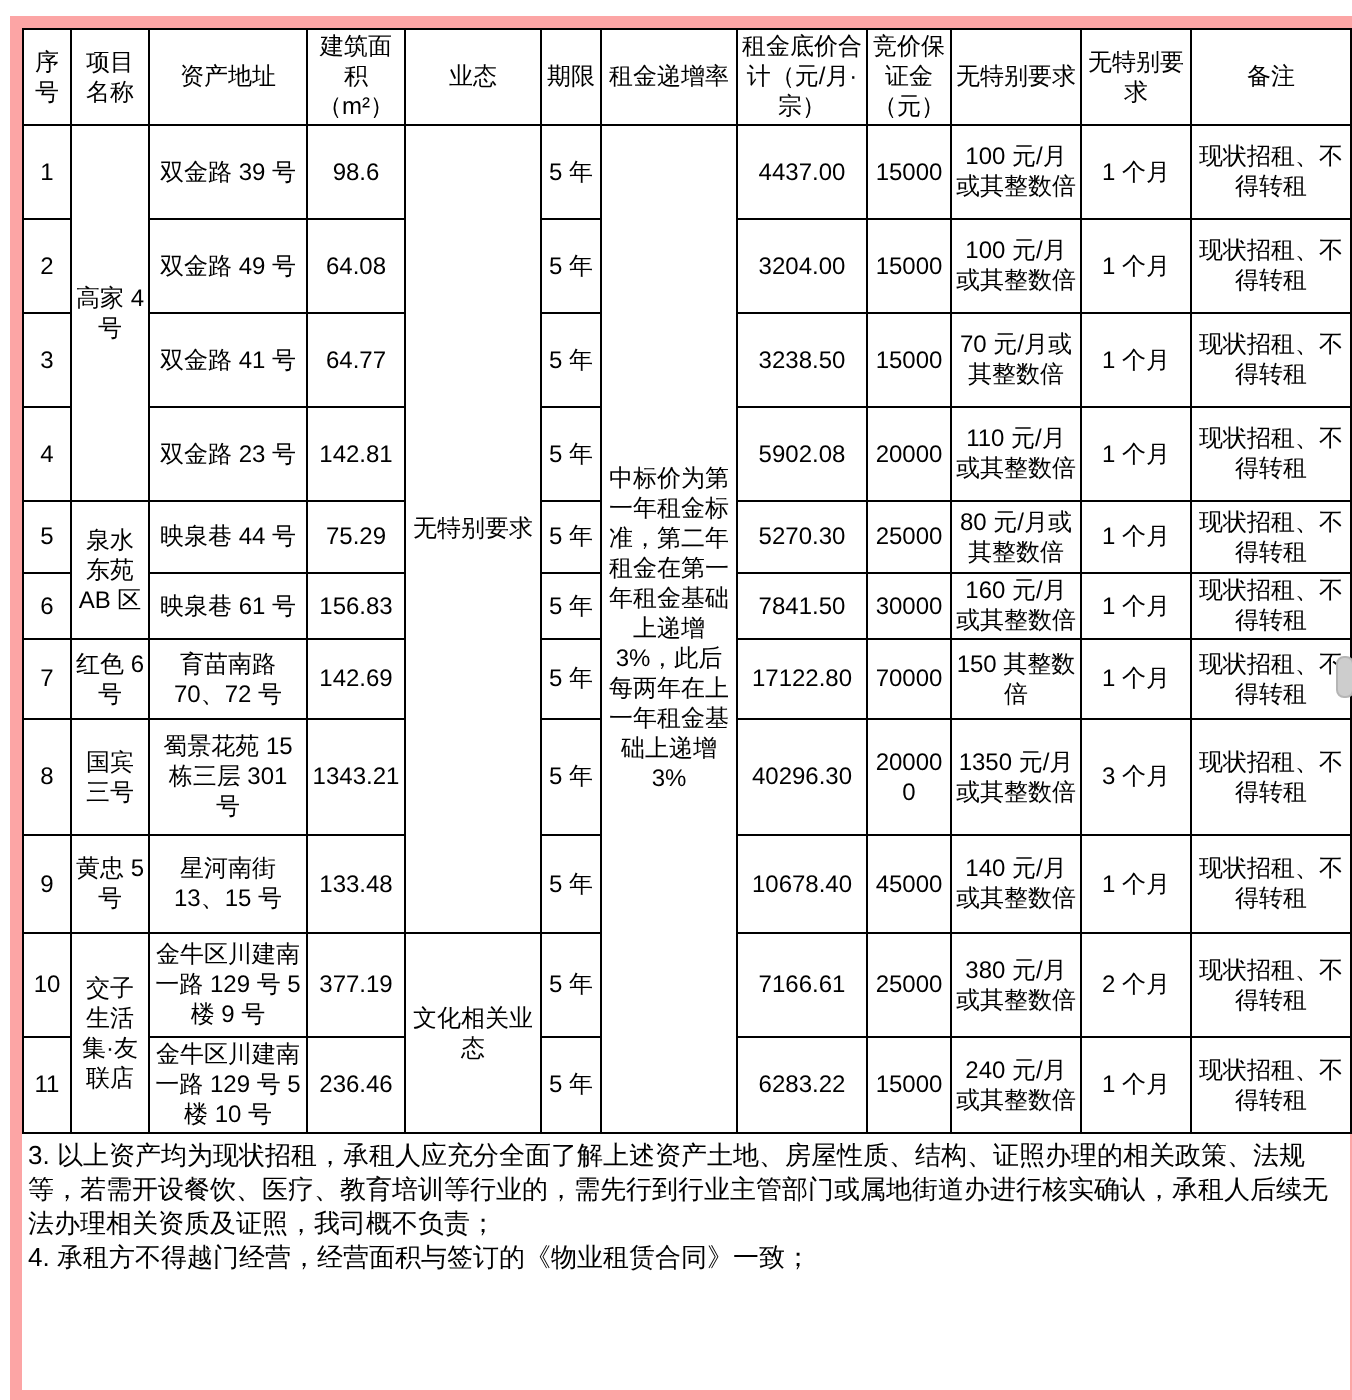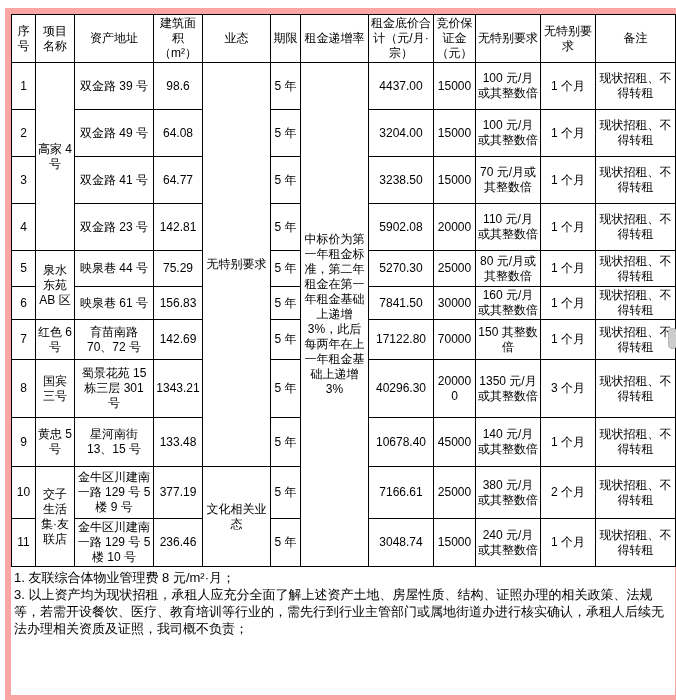--- a/index.html
+++ b/index.html
@@ -203,27 +203,27 @@
           <td>25000</td>
           <td>380 元/月或其整数倍</td>
           <td>2 个月</td>
           <td>现状招租、不得转租</td>
         </tr>
         <tr style="height: 43px;">
           <td>11</td>
           <td>金牛区川建南一路 129 号 5 楼 10 号</td>
           <td>236.46</td>
           <td>5 年</td>
-          <td>3048.74</td>
+          <td>6283.22</td>
           <td>15000</td>
           <td>240 元/月或其整数倍</td>
           <td>1 个月</td>
           <td>现状招租、不得转租</td>
         </tr>
       </tbody>
   </table>
   <div class="notes" id="notes">
-      <p>1. 友联综合体物业管理费 8 元/m²·月；</p>
       <p>3. 以上资产均为现状招租，承租人应充分全面了解上述资产土地、房屋性质、结构、证照办理的相关政策、法规等，若需开设餐饮、医疗、教育培训等行业的，需先行到行业主管部门或属地街道办进行核实确认，承租人后续无法办理相关资质及证照，我司概不负责；</p>
+      <p>4. 承租方不得越门经营，经营面积与签订的《物业租赁合同》一致；</p>
     </div>
 </div>
 
 <div class="scrollbar-thumb"></div>
 
 </body></html>

